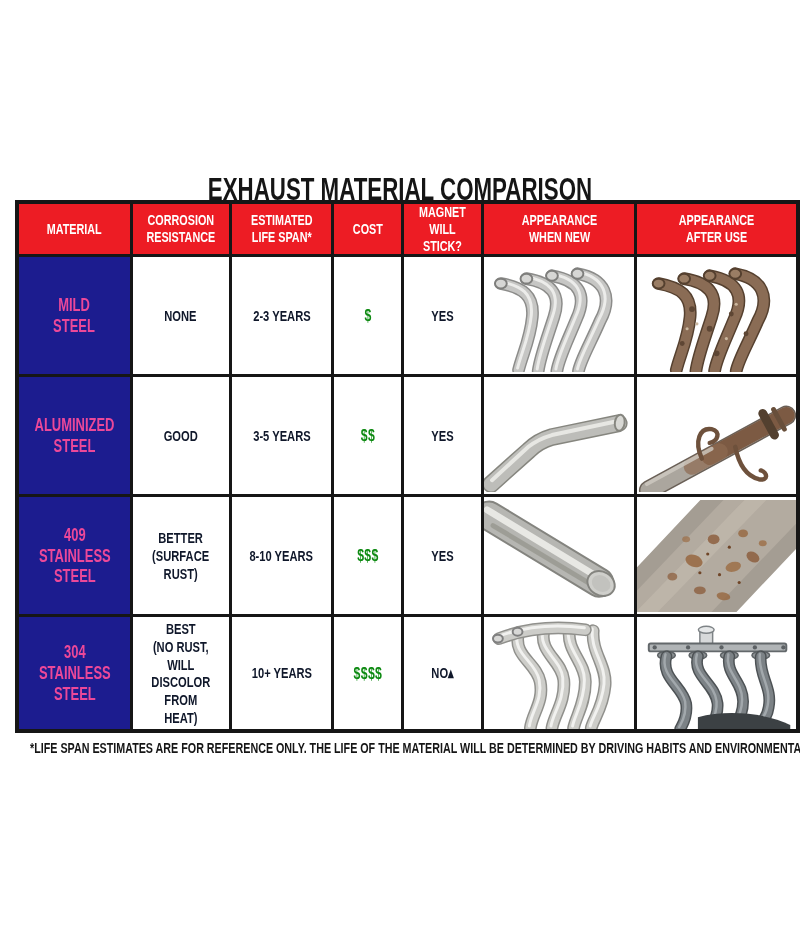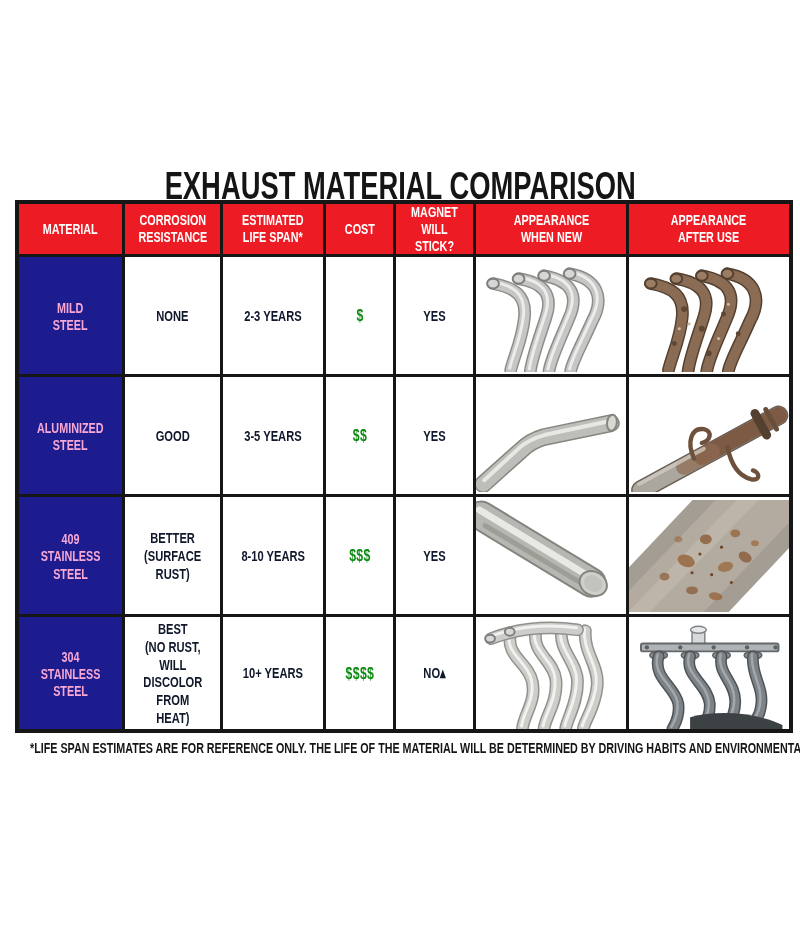--- a/index.html
+++ b/index.html
@@ -3,30 +3,30 @@
 <meta charset="utf-8">
 <style>
   html,body{margin:0;padding:0;background:#ffffff;}
   #page{position:relative;width:800px;height:930px;background:#ffffff;overflow:hidden;
         font-family:"Liberation Sans",sans-serif;font-weight:bold;color:#111;}
 
   
   .cond{display:inline-block;transform:scaleX(0.72);transform-origin:center center;white-space:pre-line;}
   .cond-left{display:inline-block;transform:scaleX(0.74);transform-origin:left center;white-space:pre;}
 
-  #title{position:absolute;top:165px;left:0;width:800px;text-align:center;
-         font-size:38px;letter-spacing:0px;color:#151515;}
+  #title{position:absolute;top:172px;left:0;width:800px;text-align:center;
+         font-size:31px;letter-spacing:0px;color:#151515;}
 
   #cmp-table{position:absolute;left:15px;top:200px;border-collapse:collapse;table-layout:fixed;
              background:#ffffff;}
   #cmp-table td,#cmp-table th{border:3px solid #161616;padding:0;text-align:center;vertical-align:middle;
              overflow:hidden;}
   #cmp-table{border:4px solid #161616;}
   th.hdr{background:#ED1C24;color:#ffffff;font-size:15px;line-height:1.12;height:46px;}
-  td.mat{background:#1C1C8F;color:#f9a8d4;font-size:15px;line-height:1.15;}
+  td.mat{background:#1C1C8F;color:#ec4899;font-size:18px;line-height:1.15;}
   td.txt{font-size:15.5px;line-height:1.15;color:#0f172a;}
   td.cost{color:#0E8A12;font-size:17px;letter-spacing:0.5px;}
   td.photo{padding:3px;background:#ffffff;}
   td.photo svg{display:block;width:100%;height:112px;}
 
   tr.r{height:120px;}
   tr.r4{height:115px;}
 
   #footnotes{position:absolute;left:30px;top:738px;width:760px;font-size:14.5px;
              line-height:21px;color:#151515;}

